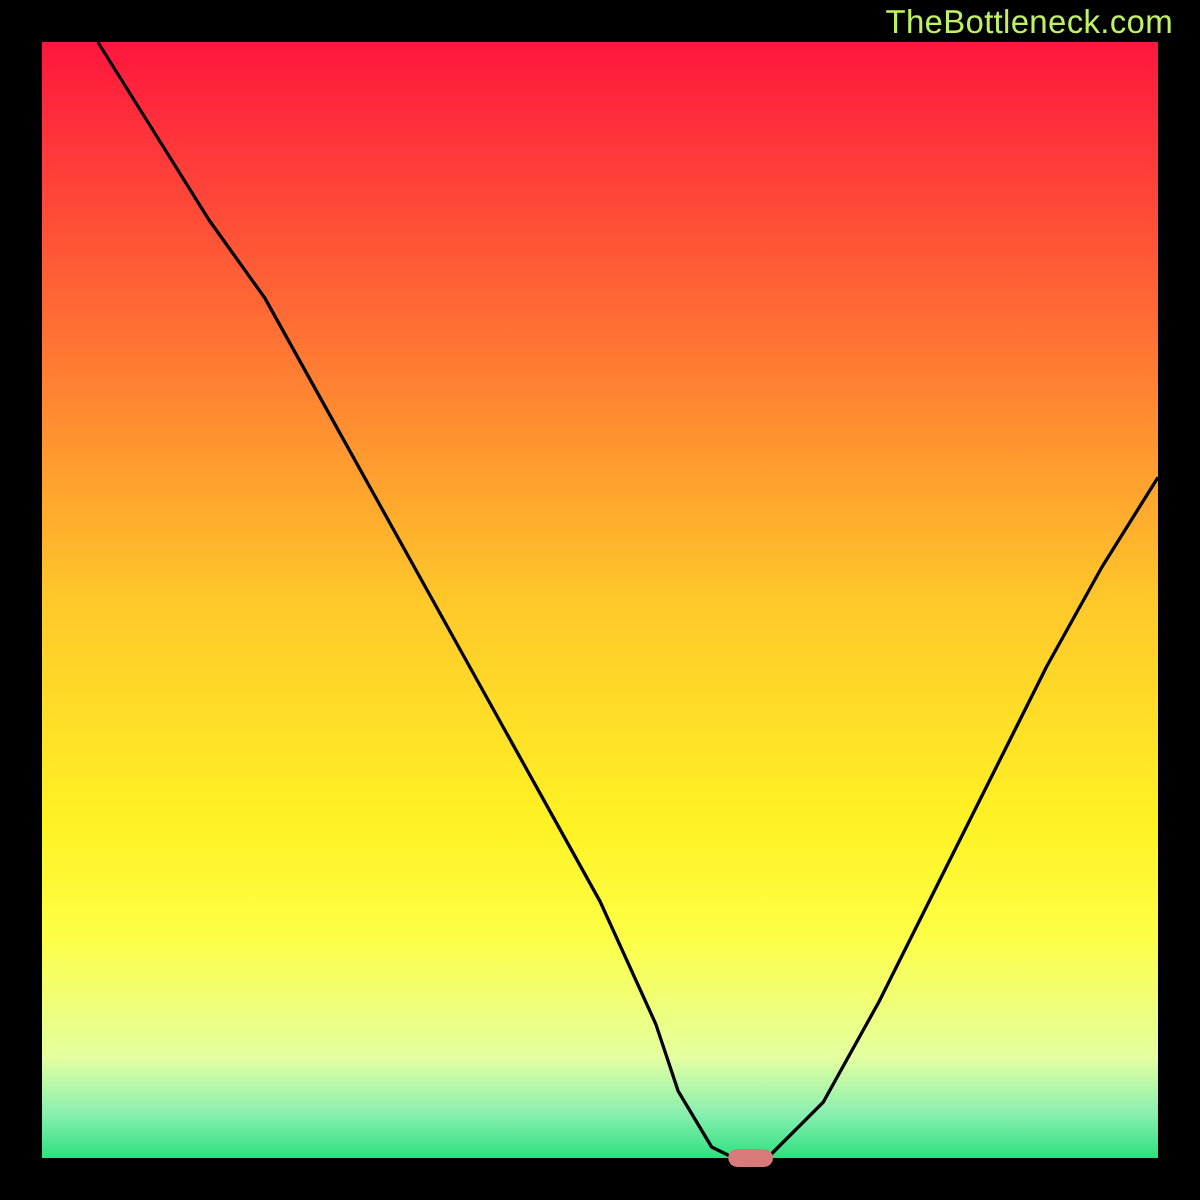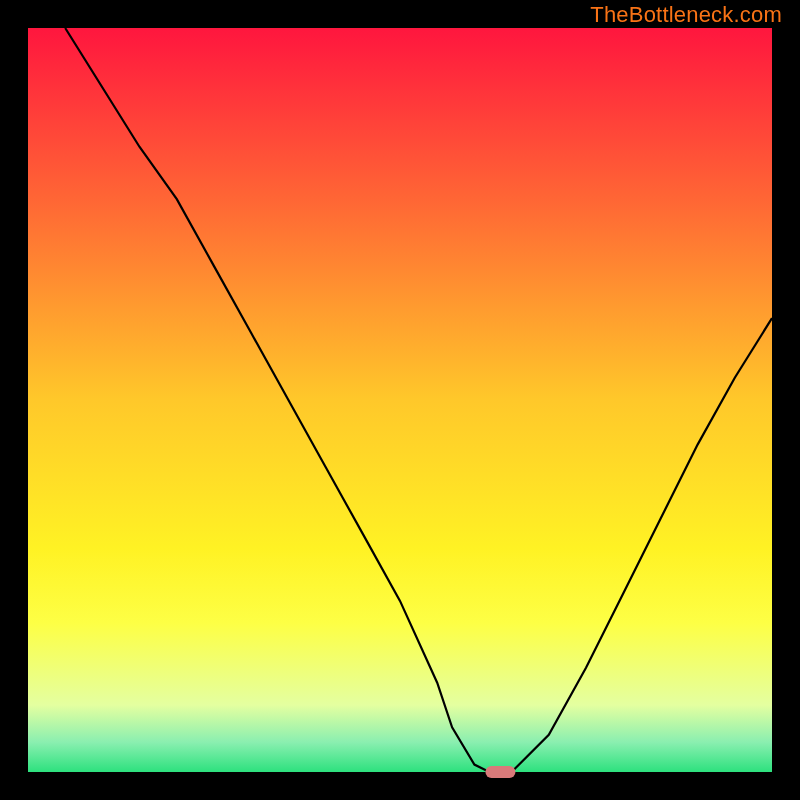--- a/index.html
+++ b/index.html
@@ -16,21 +16,21 @@
     top: 0;
     left: 0;
     width: 800px;
     height: 800px;
     box-sizing: border-box;
   }
   .watermark {
     position: absolute;
     top: 2px;
     right: 18px;
-    color: #f97316;
+    color: #bef264;
     font-size: 22px;
     font-weight: 500;
     z-index: 5;
     letter-spacing: 0.2px;
   }
   svg {
     display: block;
   }
 </style>
 </head>

